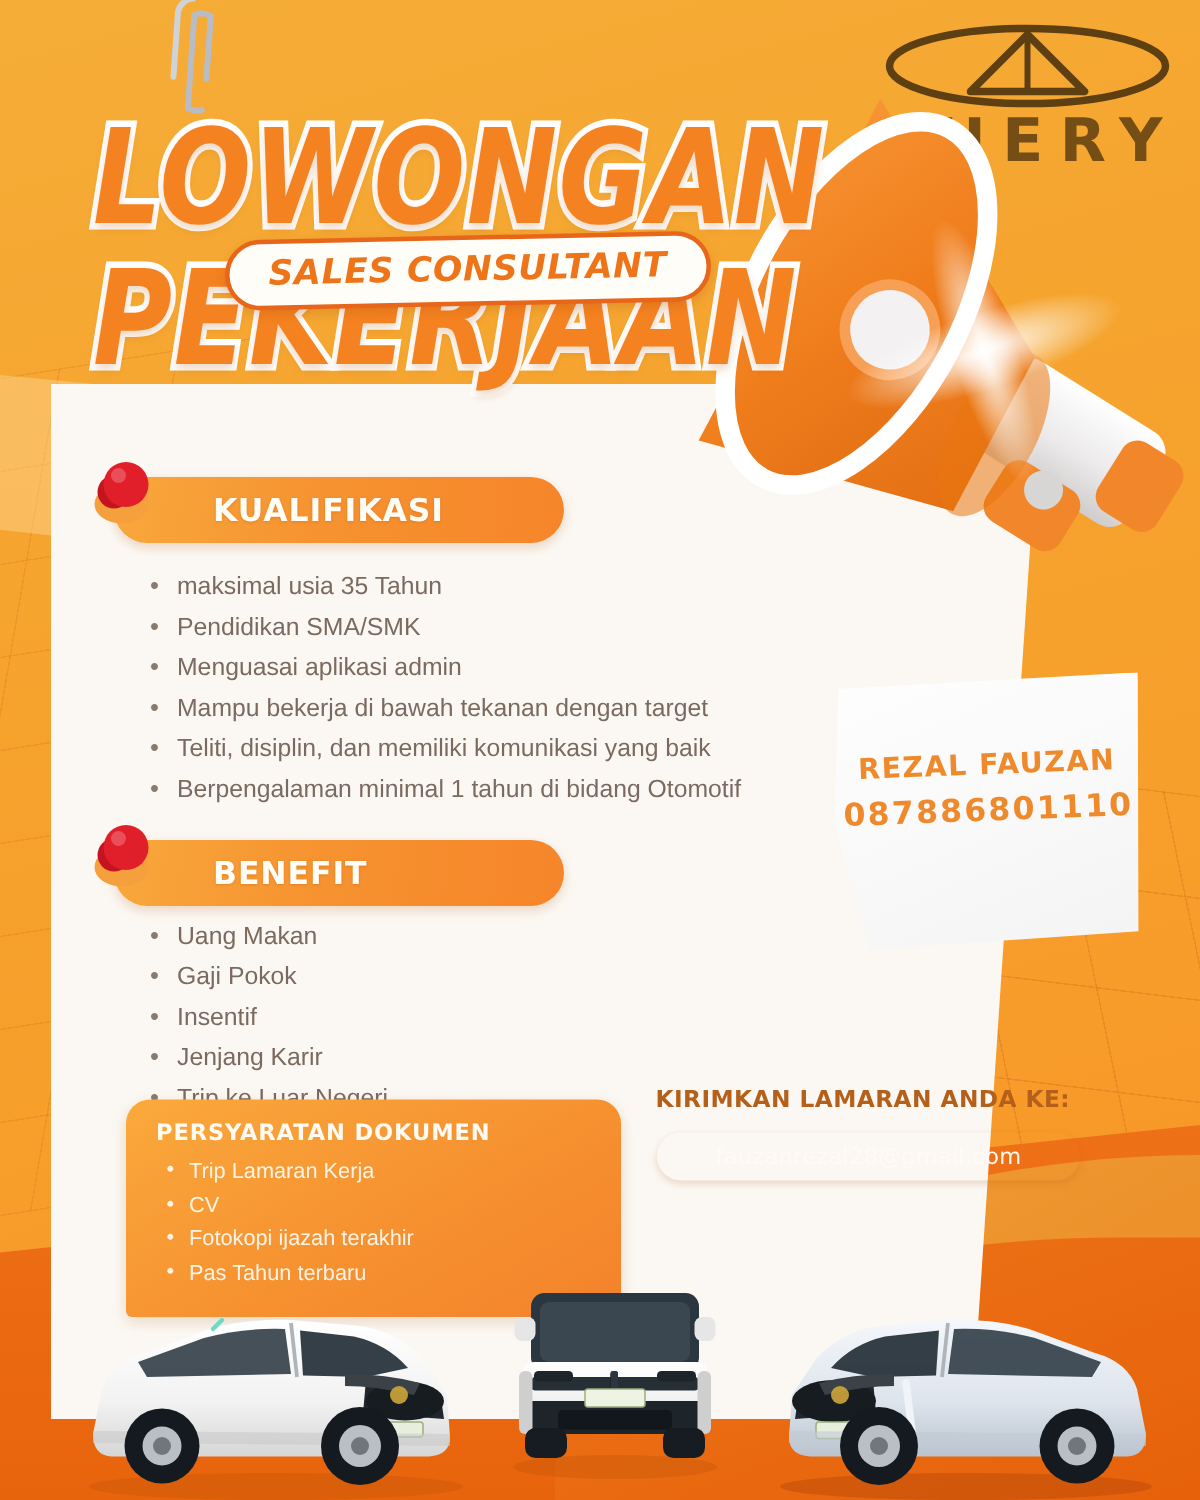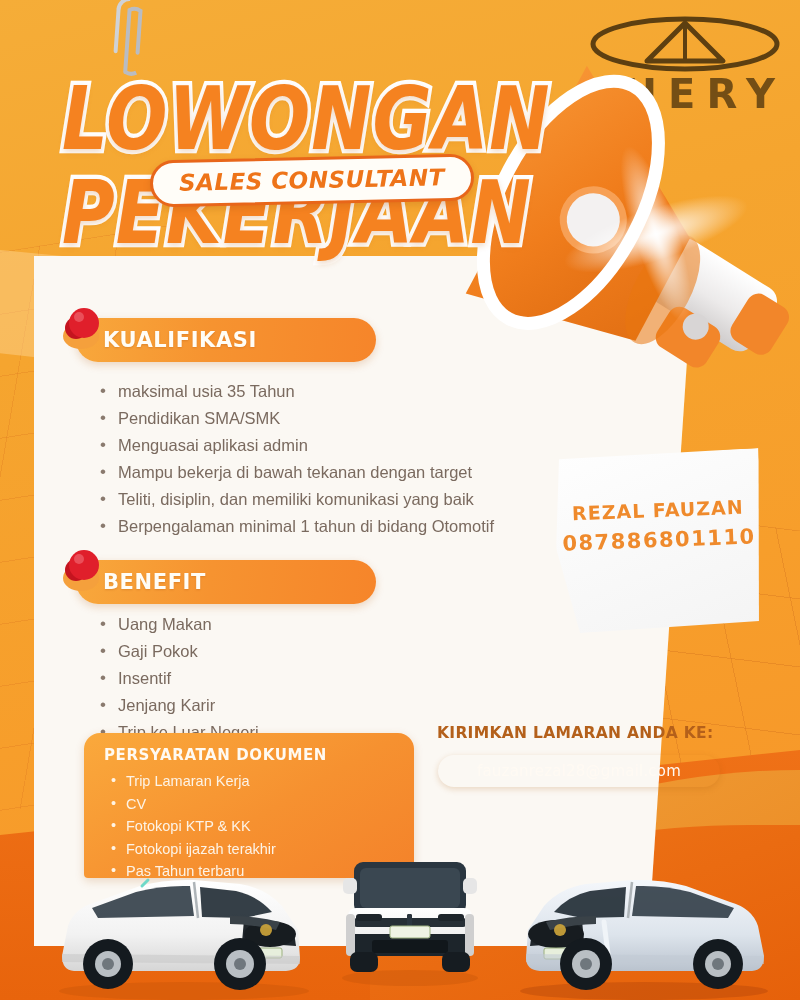--- a/index.html
+++ b/index.html
@@ -154,21 +154,21 @@
     position: absolute;
     z-index: 9;
     width: 300px; height: 44px;
     border-radius: 26px;
     background: linear-gradient(97deg, #f8a83c 0%, #f69330 45%, #f6852a 100%);
     box-shadow: 0 3px 8px rgba(180,90,15,.22);
     display: flex;
     align-items: center;
   }
   .section-head .label {
-    margin-left: 27px;
+    margin-left: 66px;
     font-family: "DejaVu Sans", sans-serif;
     font-size: 21px;
     font-weight: 900;
     letter-spacing: .6px;
     color: #fffdf6;
     text-shadow: 0 1px 2px rgba(160,70,10,.25);
   }
   #head-kualifikasi { left: 76px; top: 318px; }
   #head-benefit    { left: 76px; top: 560px; }
 
@@ -407,21 +407,20 @@
     <li>Insentif</li>
     <li>Jenjang Karir</li>
     <li>Trip ke Luar Negeri</li>
   </ul>
 
   <div class="docs-panel">
     <div class="docs-title">PERSYARATAN DOKUMEN</div>
     <ul class="docs-list">
       <li>Trip Lamaran Kerja</li>
       <li>CV</li>
-      <li>Fotokopi KTP &amp; KK</li>
       <li>Fotokopi ijazah terakhir</li>
       <li>Pas Tahun terbaru</li>
     </ul>
   </div>
 
   <div class="send-label">KIRIMKAN LAMARAN ANDA KE:</div>
   <div class="email-pill">
     <span>fauzanrezal28@gmail.com</span>
   </div>
 

